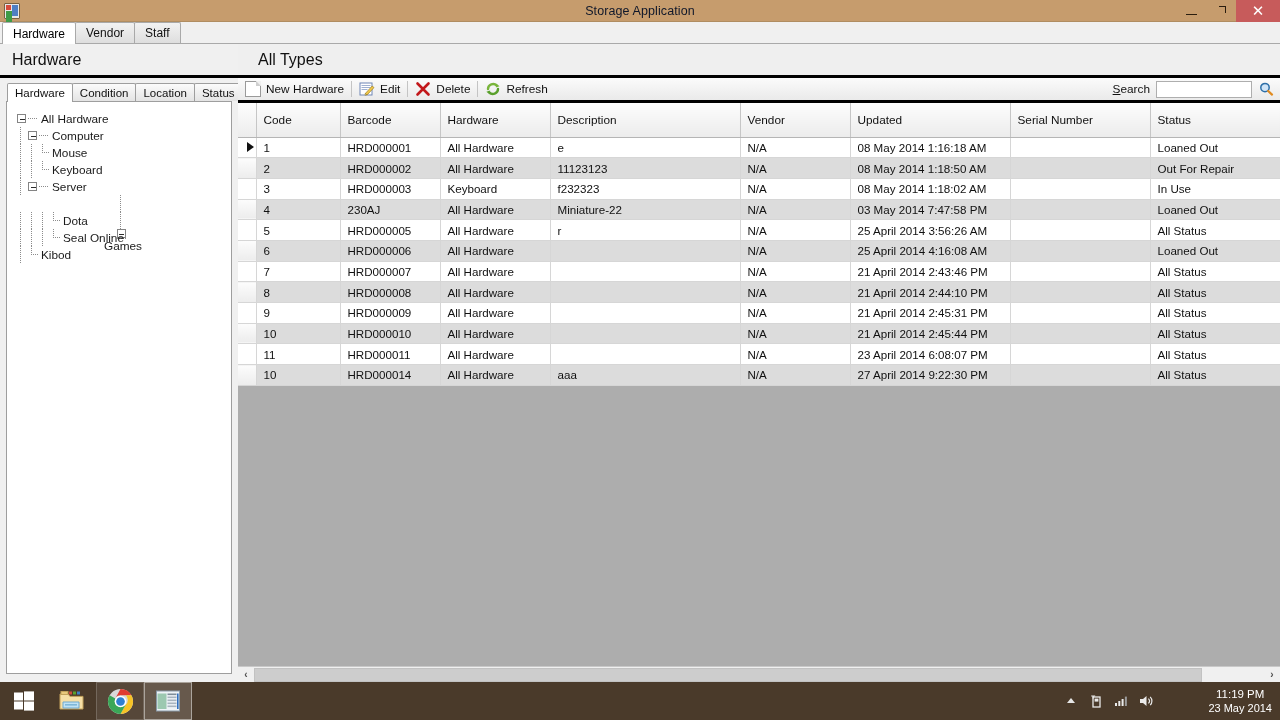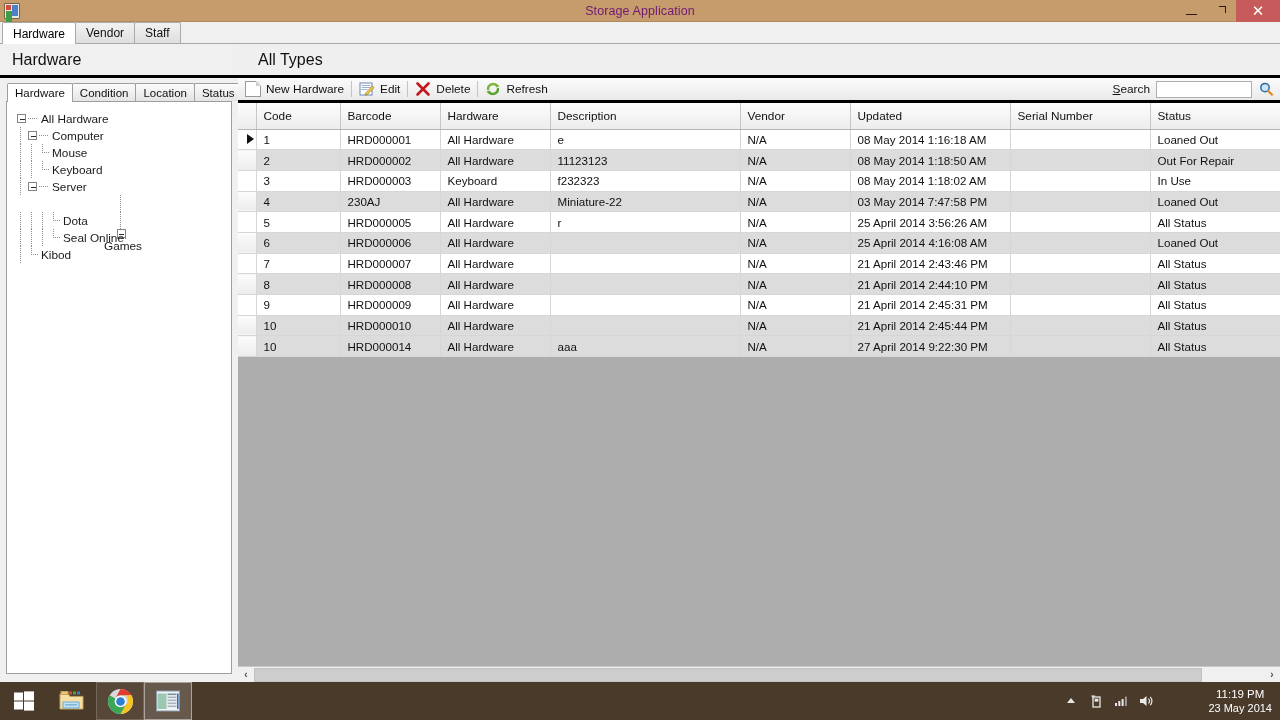--- a/index.html
+++ b/index.html
@@ -36,21 +36,21 @@
   #app-icon::before {
     content:""; position:absolute; left:1px; top:1px; width:5px; height:5px;
     background:#d64c3c;
   }
   #app-icon::after {
     content:""; position:absolute; left:7px; top:1px; width:6px; height:11px;
     background:#4f7fc4; box-shadow: -6px 6px 0 0 #3f9b47;
   }
   #title-text {
     position: absolute; left: 0; right: 0; text-align: center;
-    font-size: 12.5px; color: #701a75; letter-spacing: .1px;
+    font-size: 12.5px; color: #0f172a; letter-spacing: .1px;
   }
   .win-btns { margin-left:auto; display:flex; height:22px; }
   .win-btn {
     width: 30px; height: 22px; display:flex; align-items:center; justify-content:center;
     color:#2a1d0e; font-size: 12px; line-height:1;
   }
   .win-btn.close { width: 44px; background:#c75b5b; color:#fff; font-size:15px; }
   .glyph-min { display:block; width:11px; height:1px; background:#2a1d0e; margin-top:7px; }
   .glyph-max { display:block; width:9px; height:9px; position:relative; }
   .glyph-max i {
@@ -161,21 +161,21 @@
   .search-label u { text-decoration: underline; }
   #search-input {
     width: 96px; height:17px; border:1px solid #aeaeae; background:#fff;
     font-size:11px; padding:0 3px; font-family:"Liberation Sans",sans-serif;
   }
   
   #grid-area { flex:1; display:flex; flex-direction:column; min-height:0; background:#adadad; }
   #grid-scroll { flex:1; overflow:hidden; position:relative; }
   table.grid { border-collapse:collapse; width:1042px; table-layout:fixed; background:#fff; }
   table.grid th {
-    height:26px; background:linear-gradient(to bottom,#fdfdfd,#ececec);
+    height:34px; background:linear-gradient(to bottom,#fdfdfd,#ececec);
     border-right:1px solid #c6c6c6; border-bottom:1px solid #b5b5b5;
     font-weight:normal; font-size:11.8px; color:#111; text-align:left;
     padding-left:7px; white-space:nowrap;
   }
   table.grid td {
     height:20.7px; border-right:1px solid #d6d6d6; border-bottom:1px solid #d6d6d6;
     font-size:11.6px; color:#111; padding-left:7px; white-space:nowrap; overflow:hidden;
   }
   tr.row-odd td { background:#ffffff; }
   tr.row-even td { background:#dcdcdc; }
@@ -540,20 +540,31 @@
                     <td class="rowhdr"></td>
                     <td>10</td>
                     <td>HRD000010</td>
                     <td>All Hardware</td>
                     <td></td>
                     <td>N/A</td>
                     <td>21 April 2014 2:45:44 PM</td>
                     <td></td>
                     <td>All Status</td>
                   </tr>
+                  <tr class="row-odd">
+                    <td class="rowhdr"></td>
+                    <td>11</td>
+                    <td>HRD000011</td>
+                    <td>All Hardware</td>
+                    <td></td>
+                    <td>N/A</td>
+                    <td>23 April 2014 6:08:07 PM</td>
+                    <td></td>
+                    <td>All Status</td>
+                  </tr>
                   <tr class="row-even">
                     <td class="rowhdr"></td>
                     <td>10</td>
                     <td>HRD000014</td>
                     <td>All Hardware</td>
                     <td>aaa</td>
                     <td>N/A</td>
                     <td>27 April 2014 9:22:30 PM</td>
                     <td></td>
                     <td>All Status</td>

